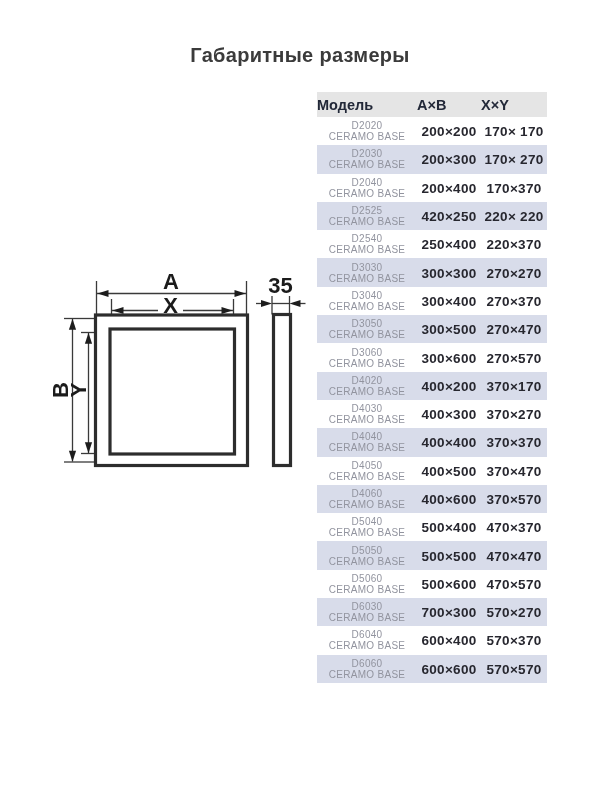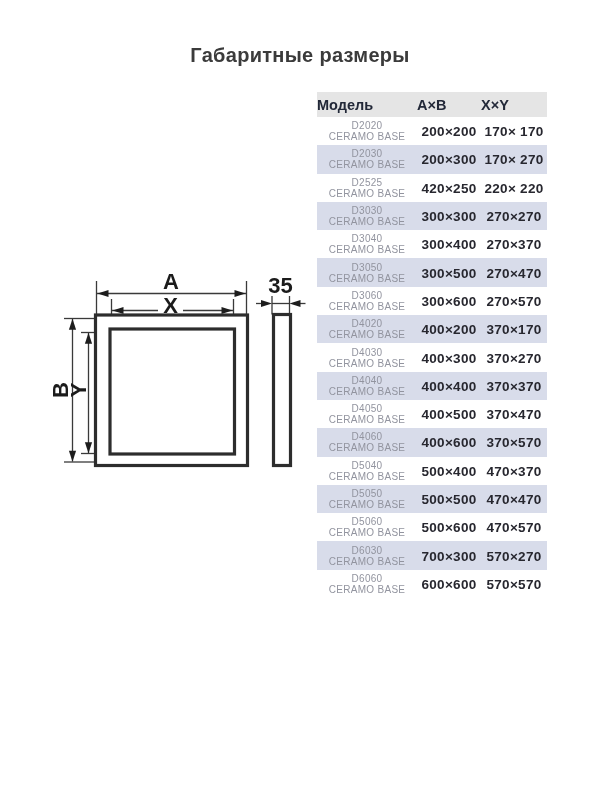--- a/index.html
+++ b/index.html
@@ -130,34 +130,58 @@
         <div class="model-brand">CERAMO BASE</div>
       </td>
       <td class="col-axb">
         <span class="dim-val">200×300</span>
       </td>
       <td class="col-xxy">
         <span class="dim-val">170× 270</span>
       </td>
     </tr>
 
+    <tr>
+      <td class="col-model">
+        <div class="model-code">D2040</div>
+        <div class="model-brand">CERAMO BASE</div>
+      </td>
+      <td class="col-axb">
+        <span class="dim-val">200×400</span>
+      </td>
+      <td class="col-xxy">
+        <span class="dim-val">170×370</span>
+      </td>
+    </tr>
 
     <tr>
       <td class="col-model">
         <div class="model-code">D2525</div>
         <div class="model-brand">CERAMO BASE</div>
       </td>
       <td class="col-axb">
         <span class="dim-val">420×250</span>
       </td>
       <td class="col-xxy">
         <span class="dim-val">220× 220</span>
       </td>
     </tr>
 
+    <tr>
+      <td class="col-model">
+        <div class="model-code">D2540</div>
+        <div class="model-brand">CERAMO BASE</div>
+      </td>
+      <td class="col-axb">
+        <span class="dim-val">250×400</span>
+      </td>
+      <td class="col-xxy">
+        <span class="dim-val">220×370</span>
+      </td>
+    </tr>
 
 
     <tr>
       <td class="col-model">
         <div class="model-code">D3030</div>
         <div class="model-brand">CERAMO BASE</div>
       </td>
       <td class="col-axb">
         <span class="dim-val">300×300</span>
       </td>
@@ -316,20 +340,32 @@
         <div class="model-brand">CERAMO BASE</div>
       </td>
       <td class="col-axb">
         <span class="dim-val">700×300</span>
       </td>
       <td class="col-xxy">
         <span class="dim-val">570×270</span>
       </td>
     </tr>
 
+    <tr>
+      <td class="col-model">
+        <div class="model-code">D6040</div>
+        <div class="model-brand">CERAMO BASE</div>
+      </td>
+      <td class="col-axb">
+        <span class="dim-val">600×400</span>
+      </td>
+      <td class="col-xxy">
+        <span class="dim-val">570×370</span>
+      </td>
+    </tr>
 
     <tr>
       <td class="col-model">
         <div class="model-code">D6060</div>
         <div class="model-brand">CERAMO BASE</div>
       </td>
       <td class="col-axb">
         <span class="dim-val">600×600</span>
       </td>
       <td class="col-xxy">

